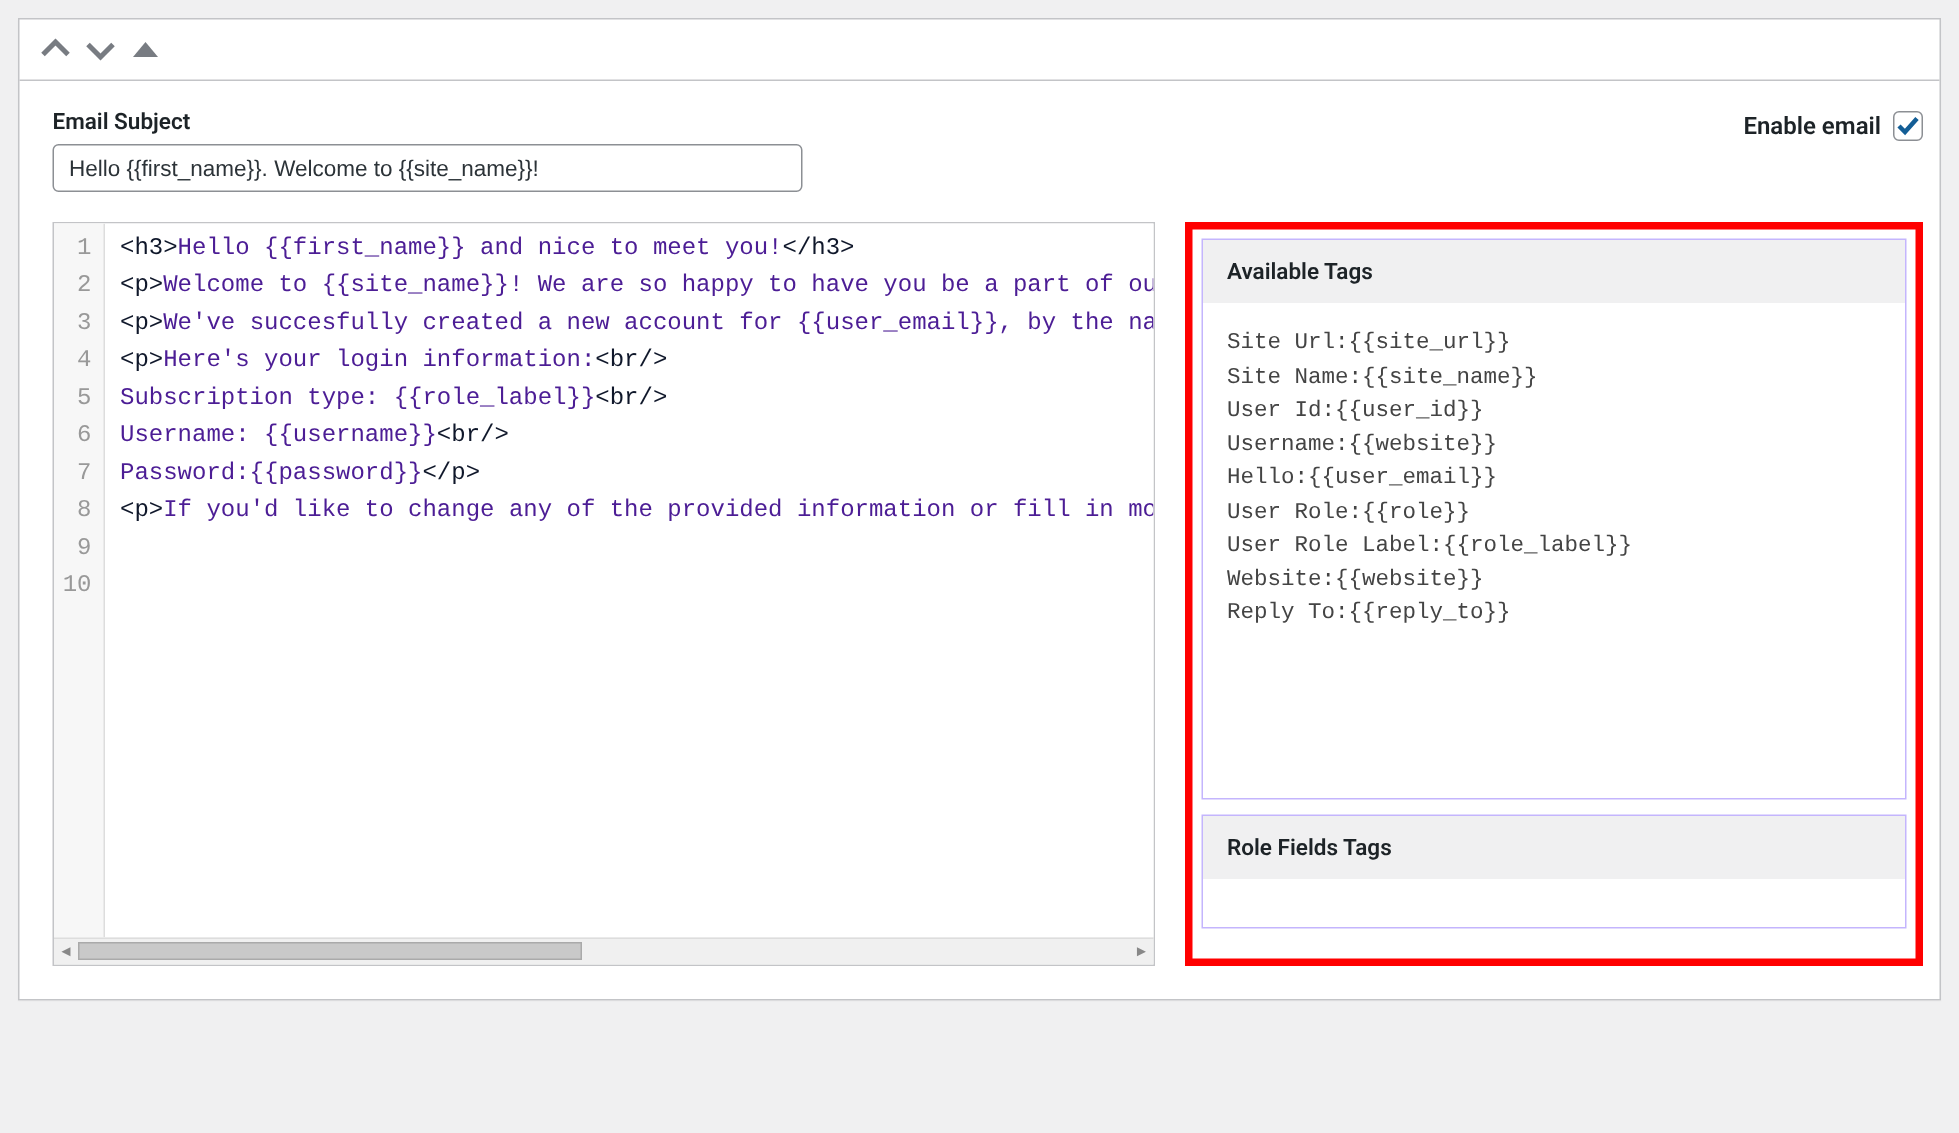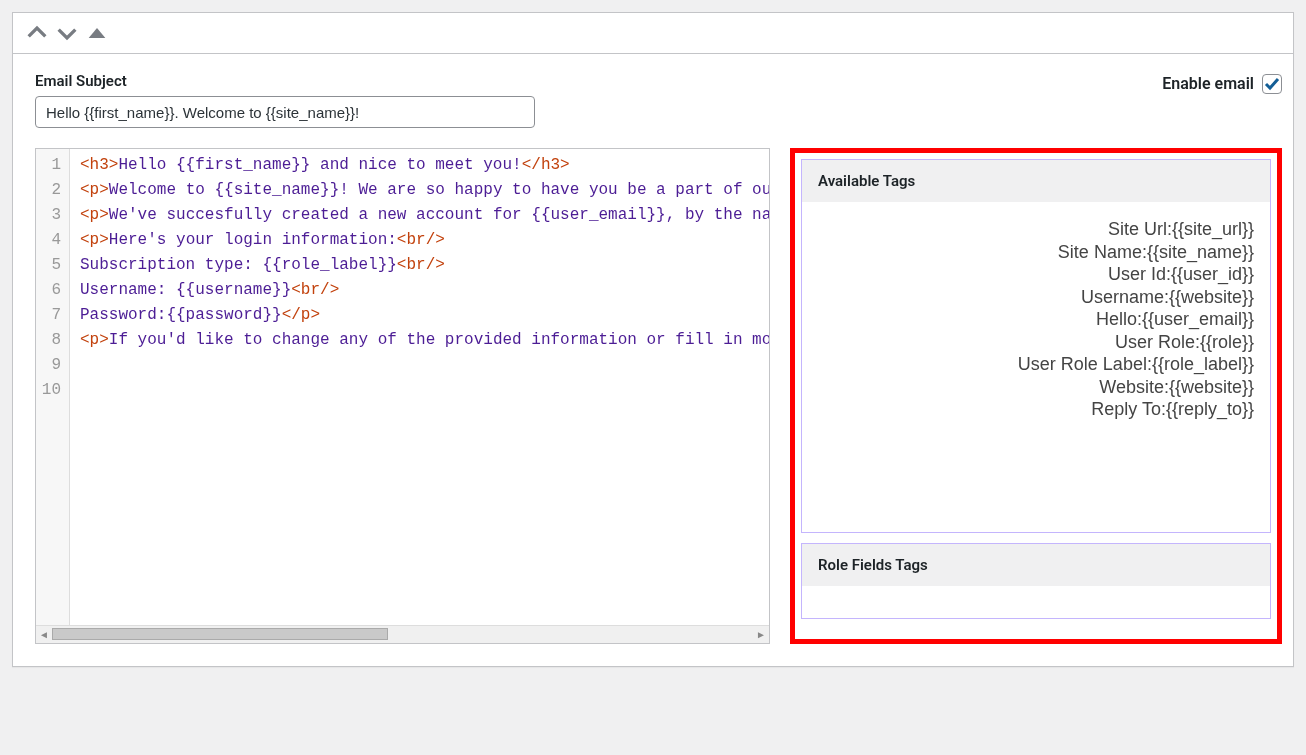--- a/index.html
+++ b/index.html
@@ -102,21 +102,21 @@
     user-select: none;
     min-width: 34px;
   }
   .codelines {
     padding: 4px 10px;
     white-space: pre;
     overflow: hidden;
     flex:1;
   }
   .codelines .line { height:25px; }
-  .tag { color: #c2410c; }
+  .tag { color: #0f172a; }
   .txt { color: #4c1d95; }
   .hscroll {
     height: 18px;
     background: #f0f0f0;
     border-top:1px solid #ddd;
     position: relative;
     display:flex; align-items:center;
   }
   .hscroll .arrow {
     width:16px; height:100%; display:flex; align-items:center; justify-content:center;
@@ -140,26 +140,25 @@
   }
   .tag-panel:last-child { margin-bottom:0; }
   .tag-panel-head {
     background: #f0f0f1;
     padding: 12px 16px;
     font-weight: 600;
     font-size: 15px;
   }
   .tag-panel-body {
     padding: 16px 16px;
-    font-family: Liberation Sans, sans-serif;
-    font-size: 18px;
+    font-family: Liberation Mono, monospace;
+    font-size: 15px;
     line-height: 22.5px;
     color:#444;
     min-height: 20px;
-    text-align: right;
   }
   .tag-panel-body.tall { min-height: 330px; }
 </style>
 </head>
 <body>
 
 <div class="panel">
   <div class="panel-header">
     <div class="controls">
       <span class="ico">

